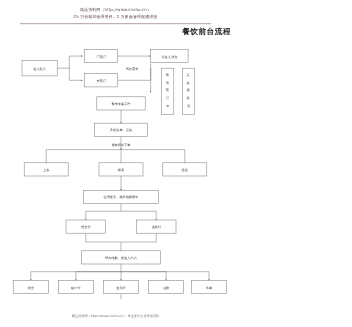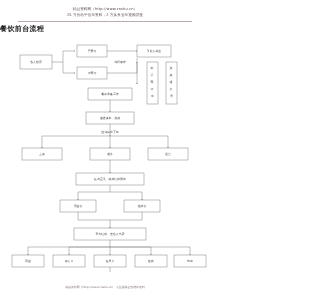--- a/index.html
+++ b/index.html
@@ -36,21 +36,21 @@
     position: absolute;
     left: 18px; right: 18px;
     top: 20.5px;
     height: 0;
     border-top: .5px solid #b9a9b0;
   }
   .doc-title {
     position: absolute;
     left: 0; right: 0;
     top: 24px;
-    text-align: left;
+    text-align: right;
     font-size: 7px;
     font-weight: bold;
     letter-spacing: .4px;
     color: #1d1d1d;
   }
 
   
   .ftr {
     position: absolute;
     left: 0; right: 0;

